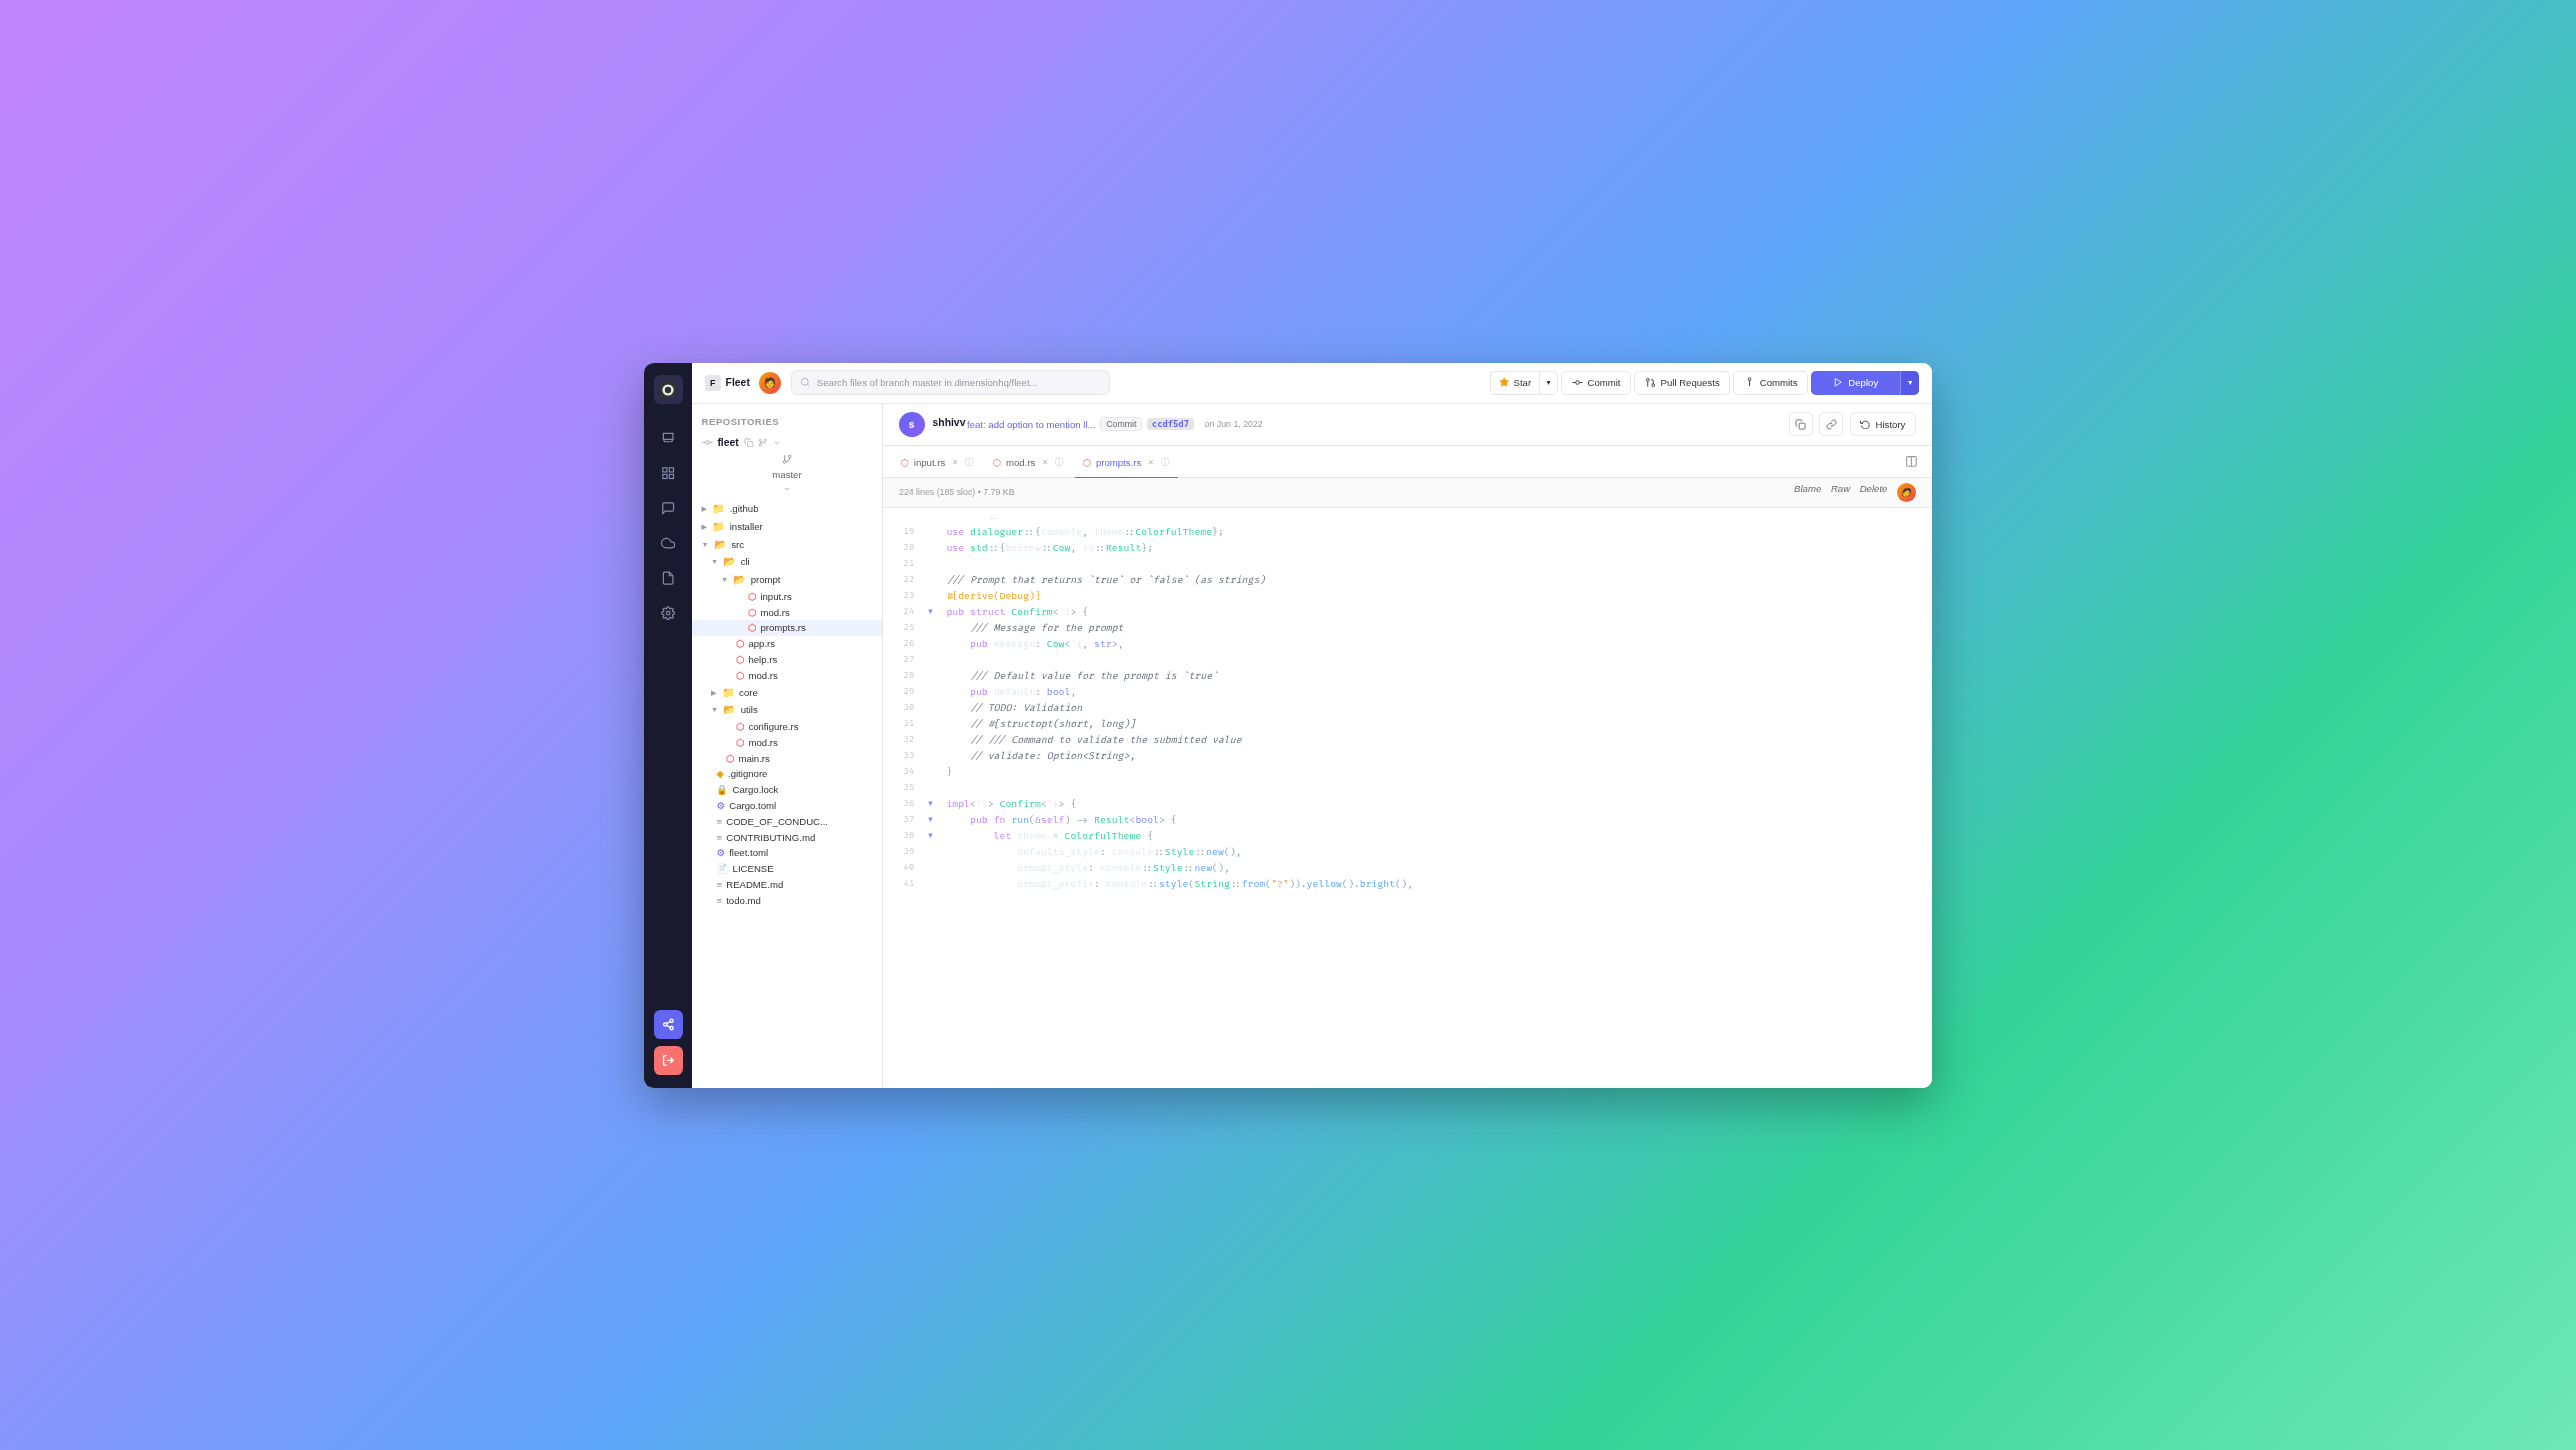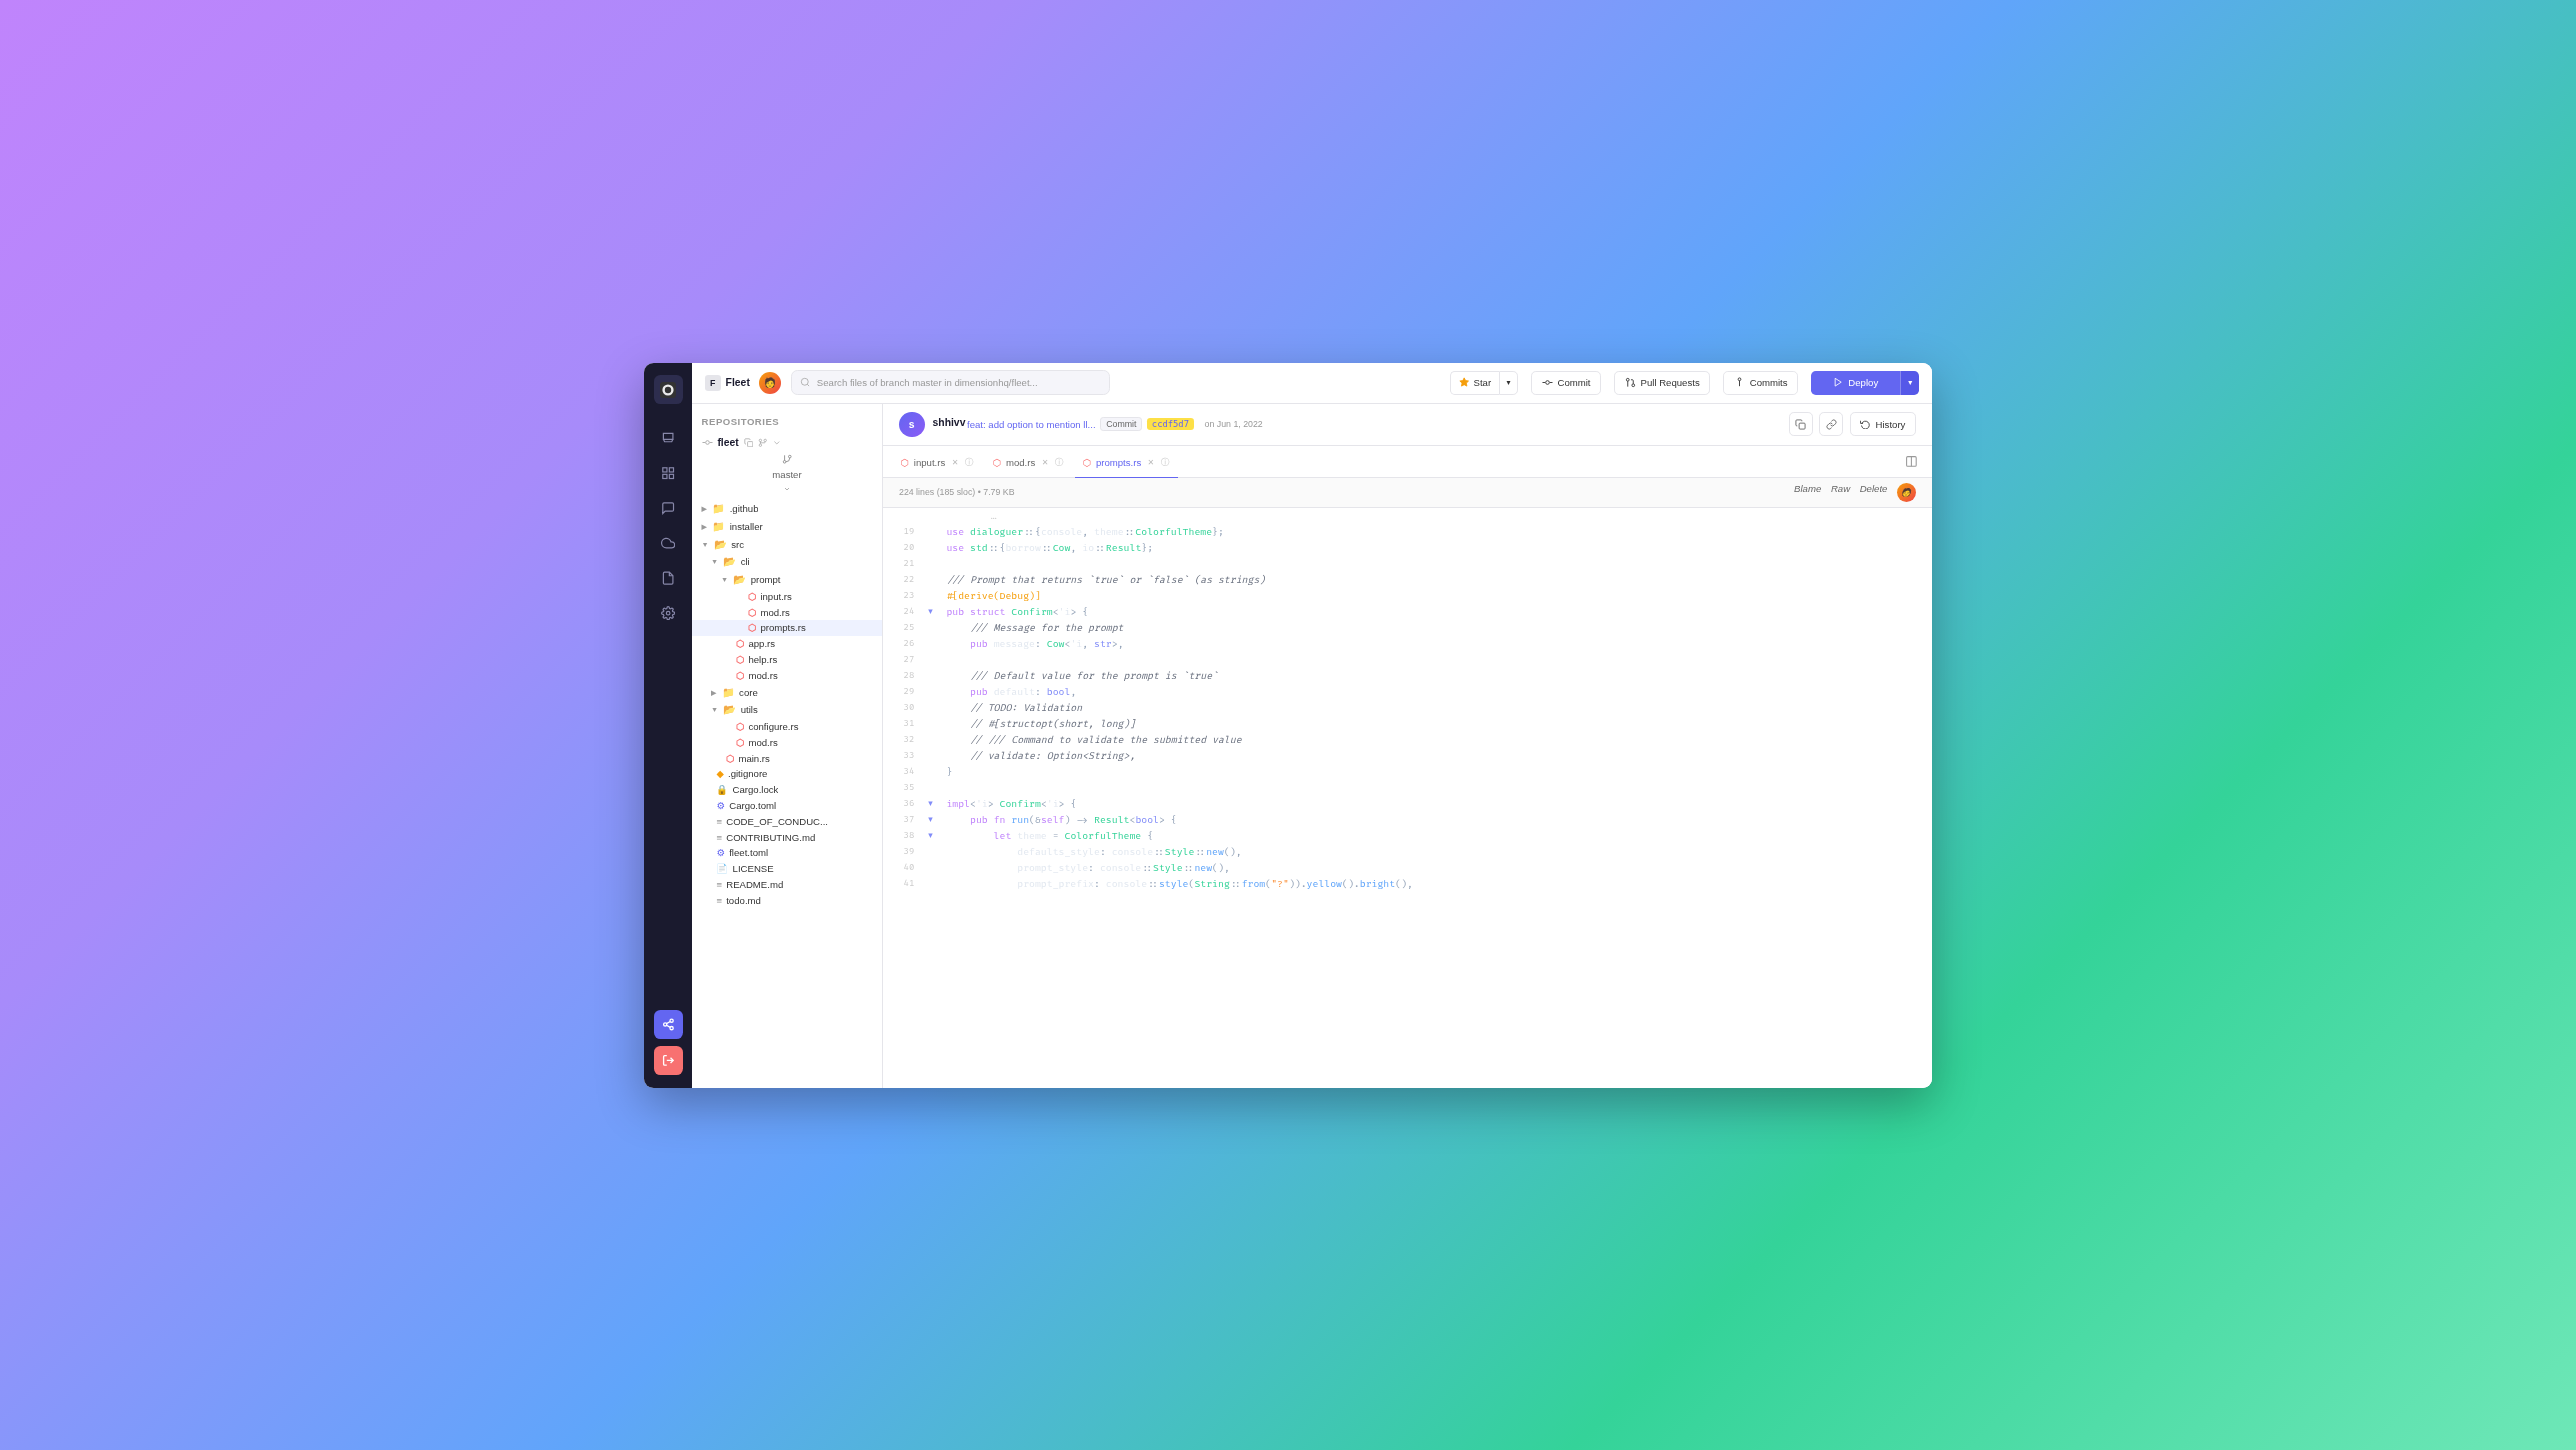--- a/index.html
+++ b/index.html
@@ -136,21 +136,21 @@
       padding: 0 8px;
       gap: 6.4px;
       color: #999;
       font-size: 9.6px;
       cursor: text;
     }
     .top-actions {
       margin-left: auto;
       display: flex;
       align-items: center;
-      gap: 13px;
+      gap: 3px;
     }
     .btn-outline {
       height: 24px;
       padding: 0 9.6px;
       border: 0.8px solid #e5e5ea;
       border-radius: 4.8px;
       background: #fff;
       font-size: 9.6px;
       color: #333;
       cursor: pointer;
@@ -330,24 +330,25 @@
       background: #f5f5fa;
       border: 0.8px solid #e5e5ea;
       border-radius: 3.2px;
       padding: 0.8px 4.8px;
       font-size: 8.8px;
       color: #666;
     }
     .commit-hash {
       font-size: 8.8px;
       color: #6366f1;
-      background: #fde047;
+      background: #e5e5e5;
       border-radius: 3.2px;
       padding: 0.8px 4.8px;
       font-family: monospace;
+      font-weight: bold;
     }
     .commit-date {
       font-size: 8.8px;
       color: #999;
       margin-left: 6px;
     }
     .commit-actions {
       margin-left: auto;
       display: flex;
       align-items: center;

